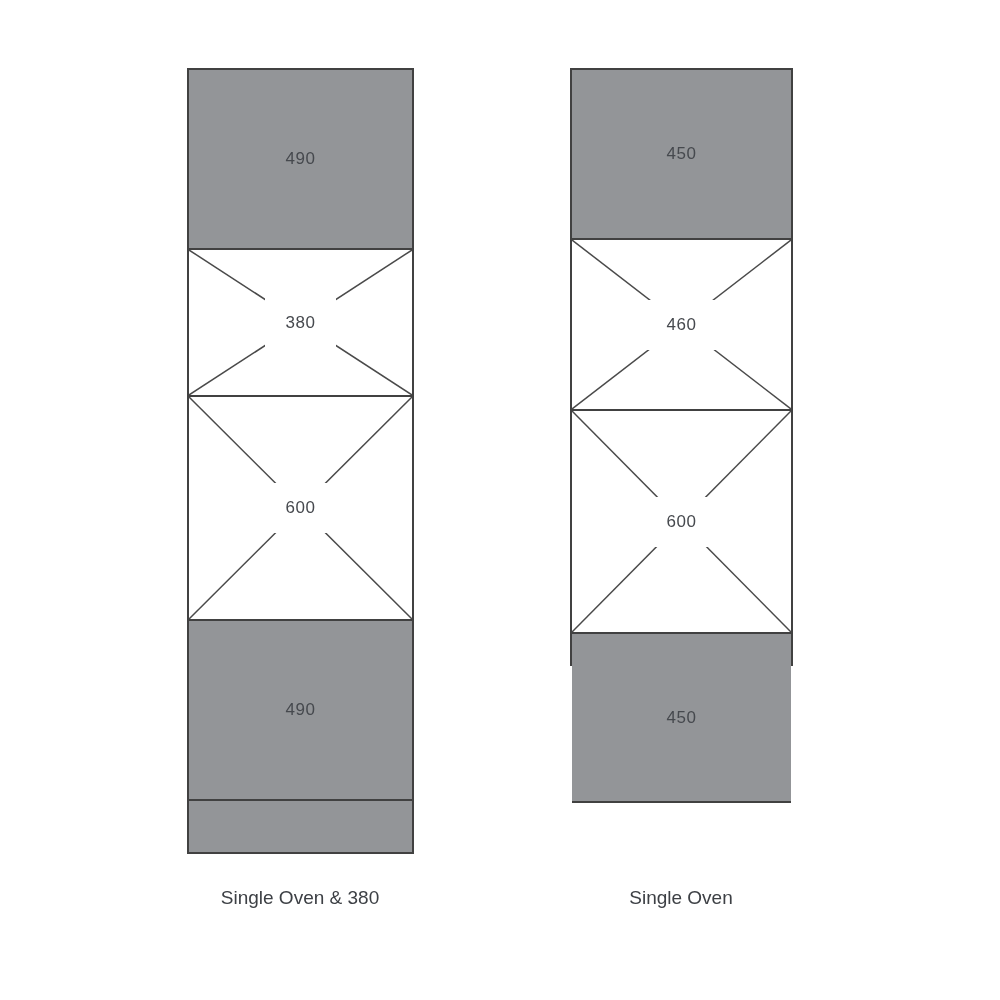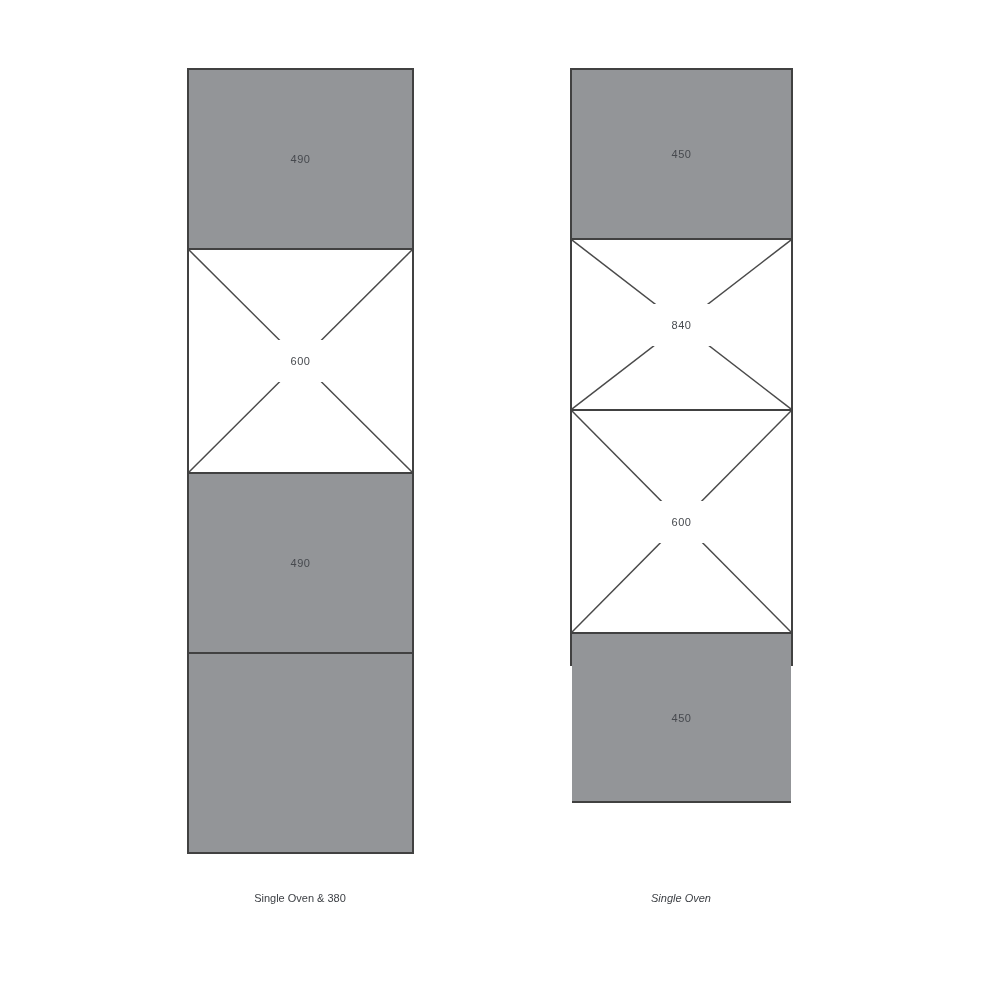--- a/index.html
+++ b/index.html
@@ -43,47 +43,54 @@
     width: 100%; height: 100%;
     display: block;
   }
   .cross-svg line {
     stroke: #4a4a4a;
     stroke-width: 1.5;
   }
   .dim-label {
     position: relative;
     z-index: 2;
-    font-size: 11px;
+    font-size: 17px;
     letter-spacing: 0.5px;
     color: #46494e;
   }
   .section.cross .dim-label {
     background: #ffffff;
     padding: 15px 21px;
   }
   .caption {
     position: absolute;
     width: 320px;
     text-align: center;
-    font-size: 11px;
+    font-size: 19px;
     line-height: 36px;
     color: #3d4045;
   }
   .caption-left  { left: 140px; top: 880px; }
-  .caption-right { left: 521px; top: 880px; font-style: italic; }
+  .caption-right { left: 521px; top: 880px; }
 </style>
 </head>
 <body>
 
 <div class="canvas">
 
   <div class="column col-left">
     <div class="section solid" style="height:180px">
       <span class="dim-label">490</span>
+    </div>
+    <div class="section cross" style="height:147px">
+      <svg class="cross-svg" viewBox="0 0 100 100" preserveAspectRatio="none">
+        <line x1="0" y1="0" x2="100" y2="100" vector-effect="non-scaling-stroke"></line>
+        <line x1="100" y1="0" x2="0" y2="100" vector-effect="non-scaling-stroke"></line>
+      </svg>
+      <span class="dim-label">380</span>
     </div>
     <div class="section cross" style="height:224px">
       <svg class="cross-svg" viewBox="0 0 100 100" preserveAspectRatio="none">
         <line x1="0" y1="0" x2="100" y2="100" vector-effect="non-scaling-stroke"></line>
         <line x1="100" y1="0" x2="0" y2="100" vector-effect="non-scaling-stroke"></line>
       </svg>
       <span class="dim-label">600</span>
     </div>
     <div class="section solid" style="height:180px">
       <span class="dim-label">490</span>
@@ -96,21 +103,21 @@
 
   <div class="column col-right">
     <div class="section solid" style="height:170px">
       <span class="dim-label">450</span>
     </div>
     <div class="section cross" style="height:171px">
       <svg class="cross-svg" viewBox="0 0 100 100" preserveAspectRatio="none">
         <line x1="0" y1="0" x2="100" y2="100" vector-effect="non-scaling-stroke"></line>
         <line x1="100" y1="0" x2="0" y2="100" vector-effect="non-scaling-stroke"></line>
       </svg>
-      <span class="dim-label">840</span>
+      <span class="dim-label">460</span>
     </div>
     <div class="section cross" style="height:223px">
       <svg class="cross-svg" viewBox="0 0 100 100" preserveAspectRatio="none">
         <line x1="0" y1="0" x2="100" y2="100" vector-effect="non-scaling-stroke"></line>
         <line x1="100" y1="0" x2="0" y2="100" vector-effect="non-scaling-stroke"></line>
       </svg>
       <span class="dim-label">600</span>
     </div>
     <div class="section solid" style="height:169px">
       <span class="dim-label">450</span>

